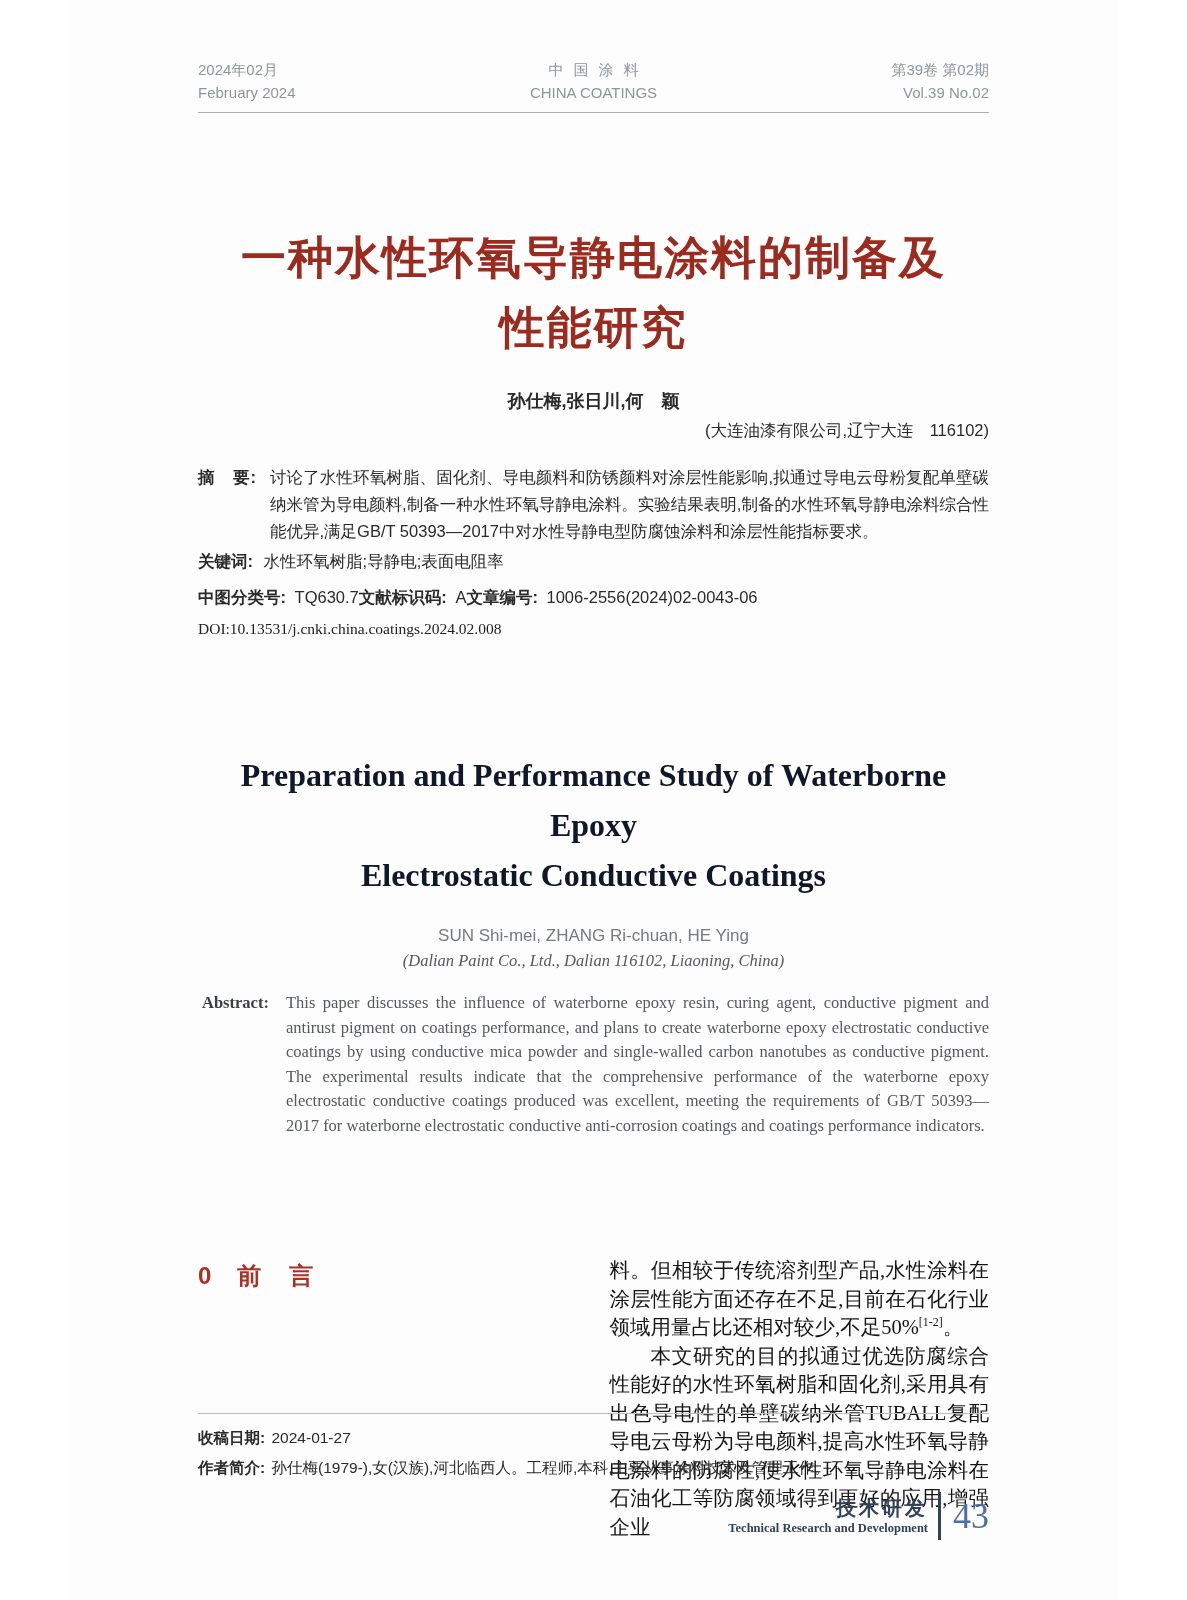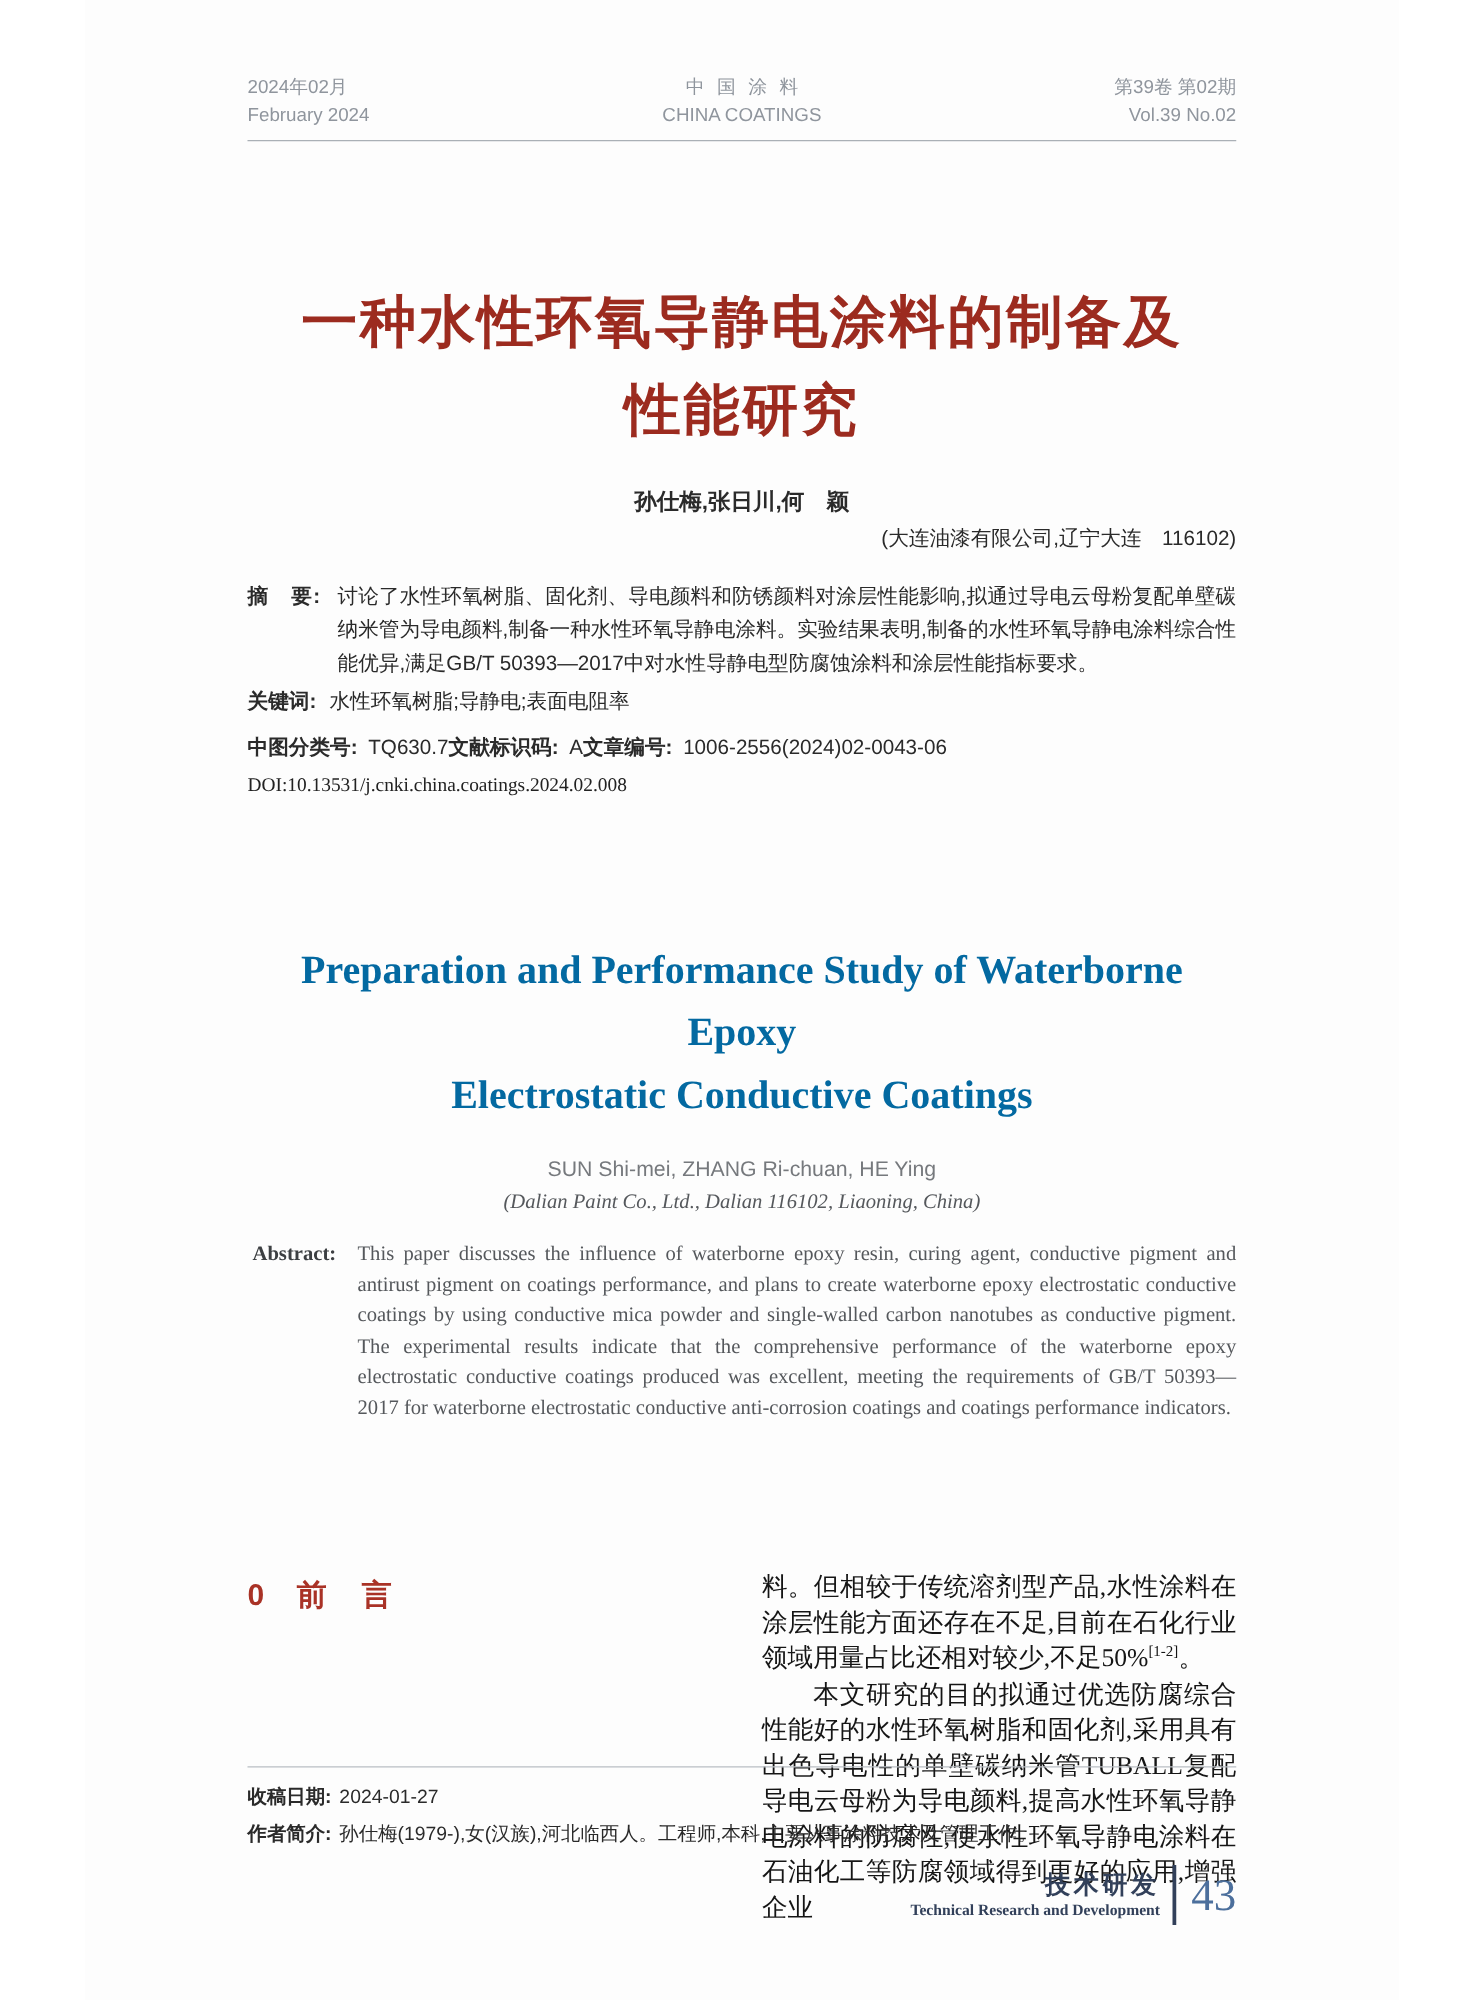--- a/index.html
+++ b/index.html
@@ -50,21 +50,21 @@
     margin-top:12px;display:flex;
     font-size:16.5px;color:#2a2a2a;
   }
   .meta-row .lbl{font-weight:bold;margin-right:4px;}
   .doi-line{
     margin-top:11px;font-family:"Liberation Serif","DejaVu Serif",serif;
     font-size:15.5px;color:#222;
   }
   
   .title-en{
-    margin-top:112px;text-align:center;color:#0369a1;
+    margin-top:112px;text-align:center;color:#0f172a;
     font-family:"Liberation Serif","DejaVu Serif",serif;
     font-size:32px;font-weight:bold;line-height:50px;
   }
   .authors-en{margin-top:26px;text-align:center;font-size:17px;color:#76797d;}
   .affil-en{
     margin-top:5px;text-align:center;
     font-family:"Liberation Serif","DejaVu Serif",serif;
     font-style:italic;font-size:16.5px;color:#55585c;
   }
   .abstract-en{

